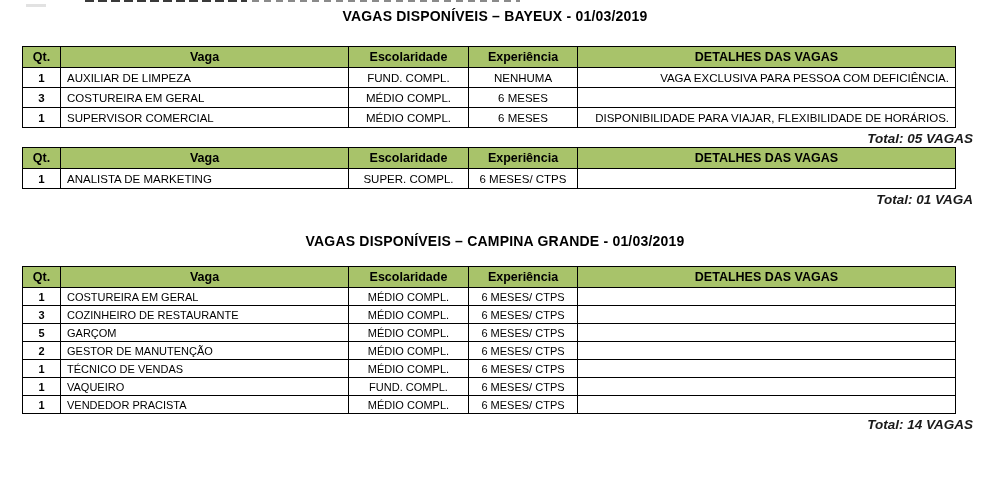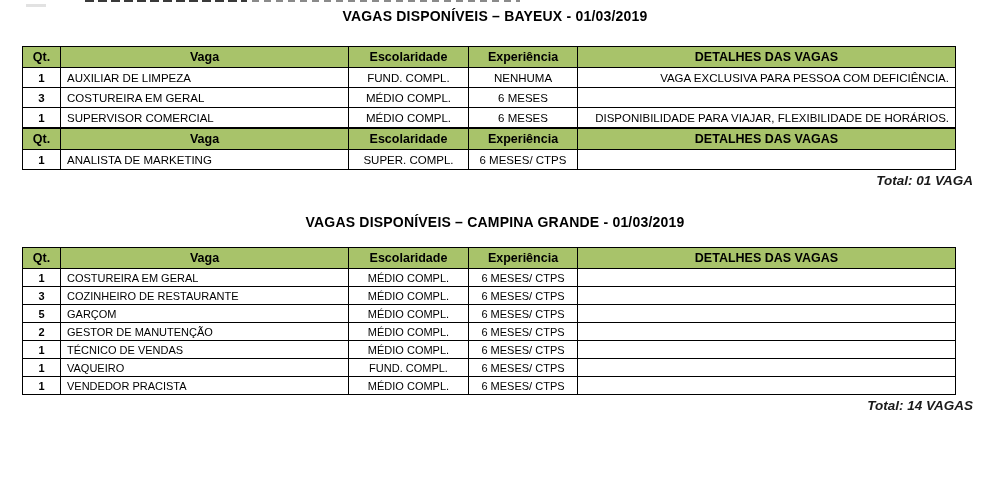--- a/index.html
+++ b/index.html
@@ -104,20 +104,21 @@
         </tr>
         <tr>
           <td class="qt">1</td>
           <td class="vaga">SUPERVISOR COMERCIAL</td>
           <td class="esc">MÉDIO COMPL.</td>
           <td class="exp">6 MESES</td>
           <td class="det">DISPONIBILIDADE PARA VIAJAR, FLEXIBILIDADE DE HORÁRIOS.</td>
         </tr>
       </tbody>
   </table>
+  <div class="total">Total: 05 VAGAS</div>
 </section>
 
 <section class="section s1">
   <table class="vac">
     <colgroup>
       <col class="c-qt">
         <col class="c-vaga">
         <col class="c-esc">
         <col class="c-exp">
         <col class="c-det">

